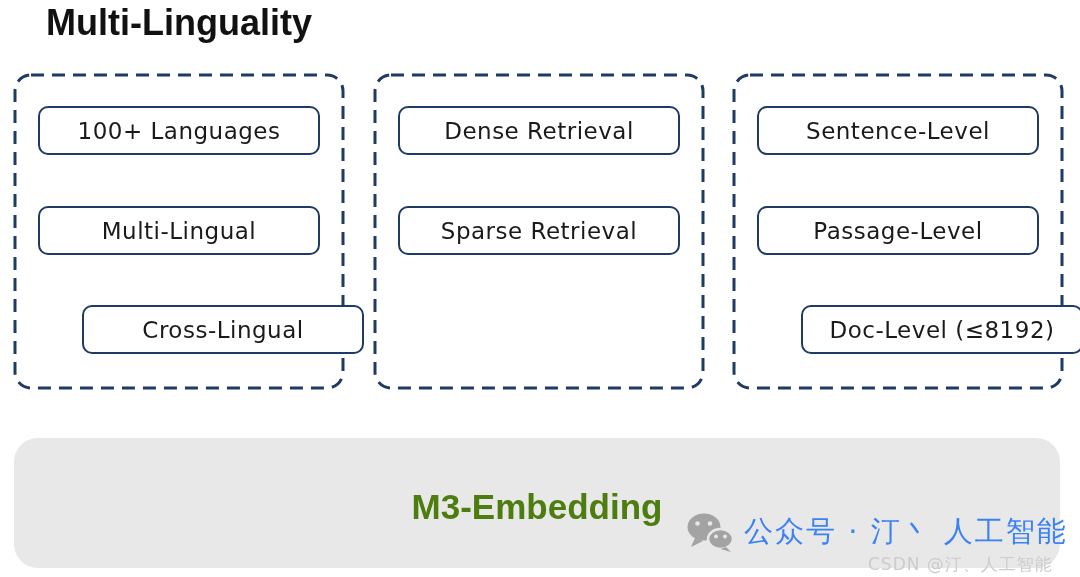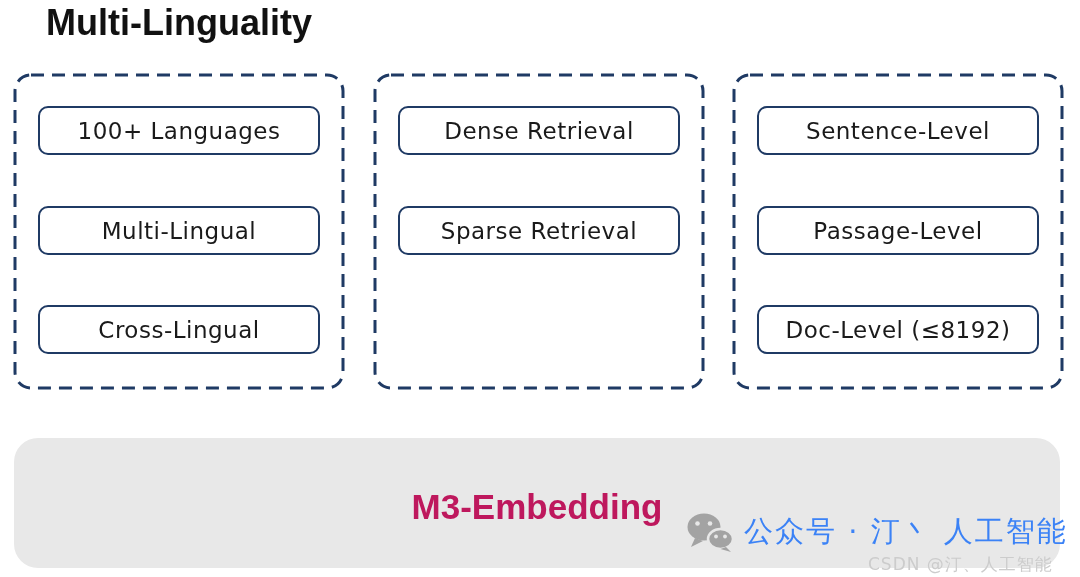--- a/index.html
+++ b/index.html
@@ -50,21 +50,21 @@
     height: 49px;
     background: #ffffff;
     border: 2.5px solid #1f3a64;
     border-radius: 10px;
     display: flex;
     align-items: center;
     justify-content: center;
   }
   .fbox-1 { top: 33px; }
   .fbox-2 { top: 133px; }
-  .fbox-3 { top: 232px; }
+  .fbox-3 { top: 232px; margin-left: 44px; }
   .fbox-label {
     font-family: "DejaVu Sans", sans-serif;
     font-size: 23px;
     letter-spacing: 0.5px;
     color: #1a1a1a;
     white-space: nowrap;
   }
   .footer {
     position: absolute;
     left: 14px;
@@ -73,21 +73,21 @@
     height: 130px;
     background: #e8e8e8;
     border-radius: 24px;
     display: flex;
     align-items: center;
     justify-content: center;
   }
   .footer-label {
     font-size: 35px;
     font-weight: 800;
-    color: #be185d;
+    color: #4d7c0f;
     letter-spacing: 0px;
     font-family: "Liberation Sans", sans-serif;
     margin-top: 8px;
   }
   .wm {
     position: absolute;
     left: 686px;
     top: 512px;
     display: flex;
     align-items: center;

